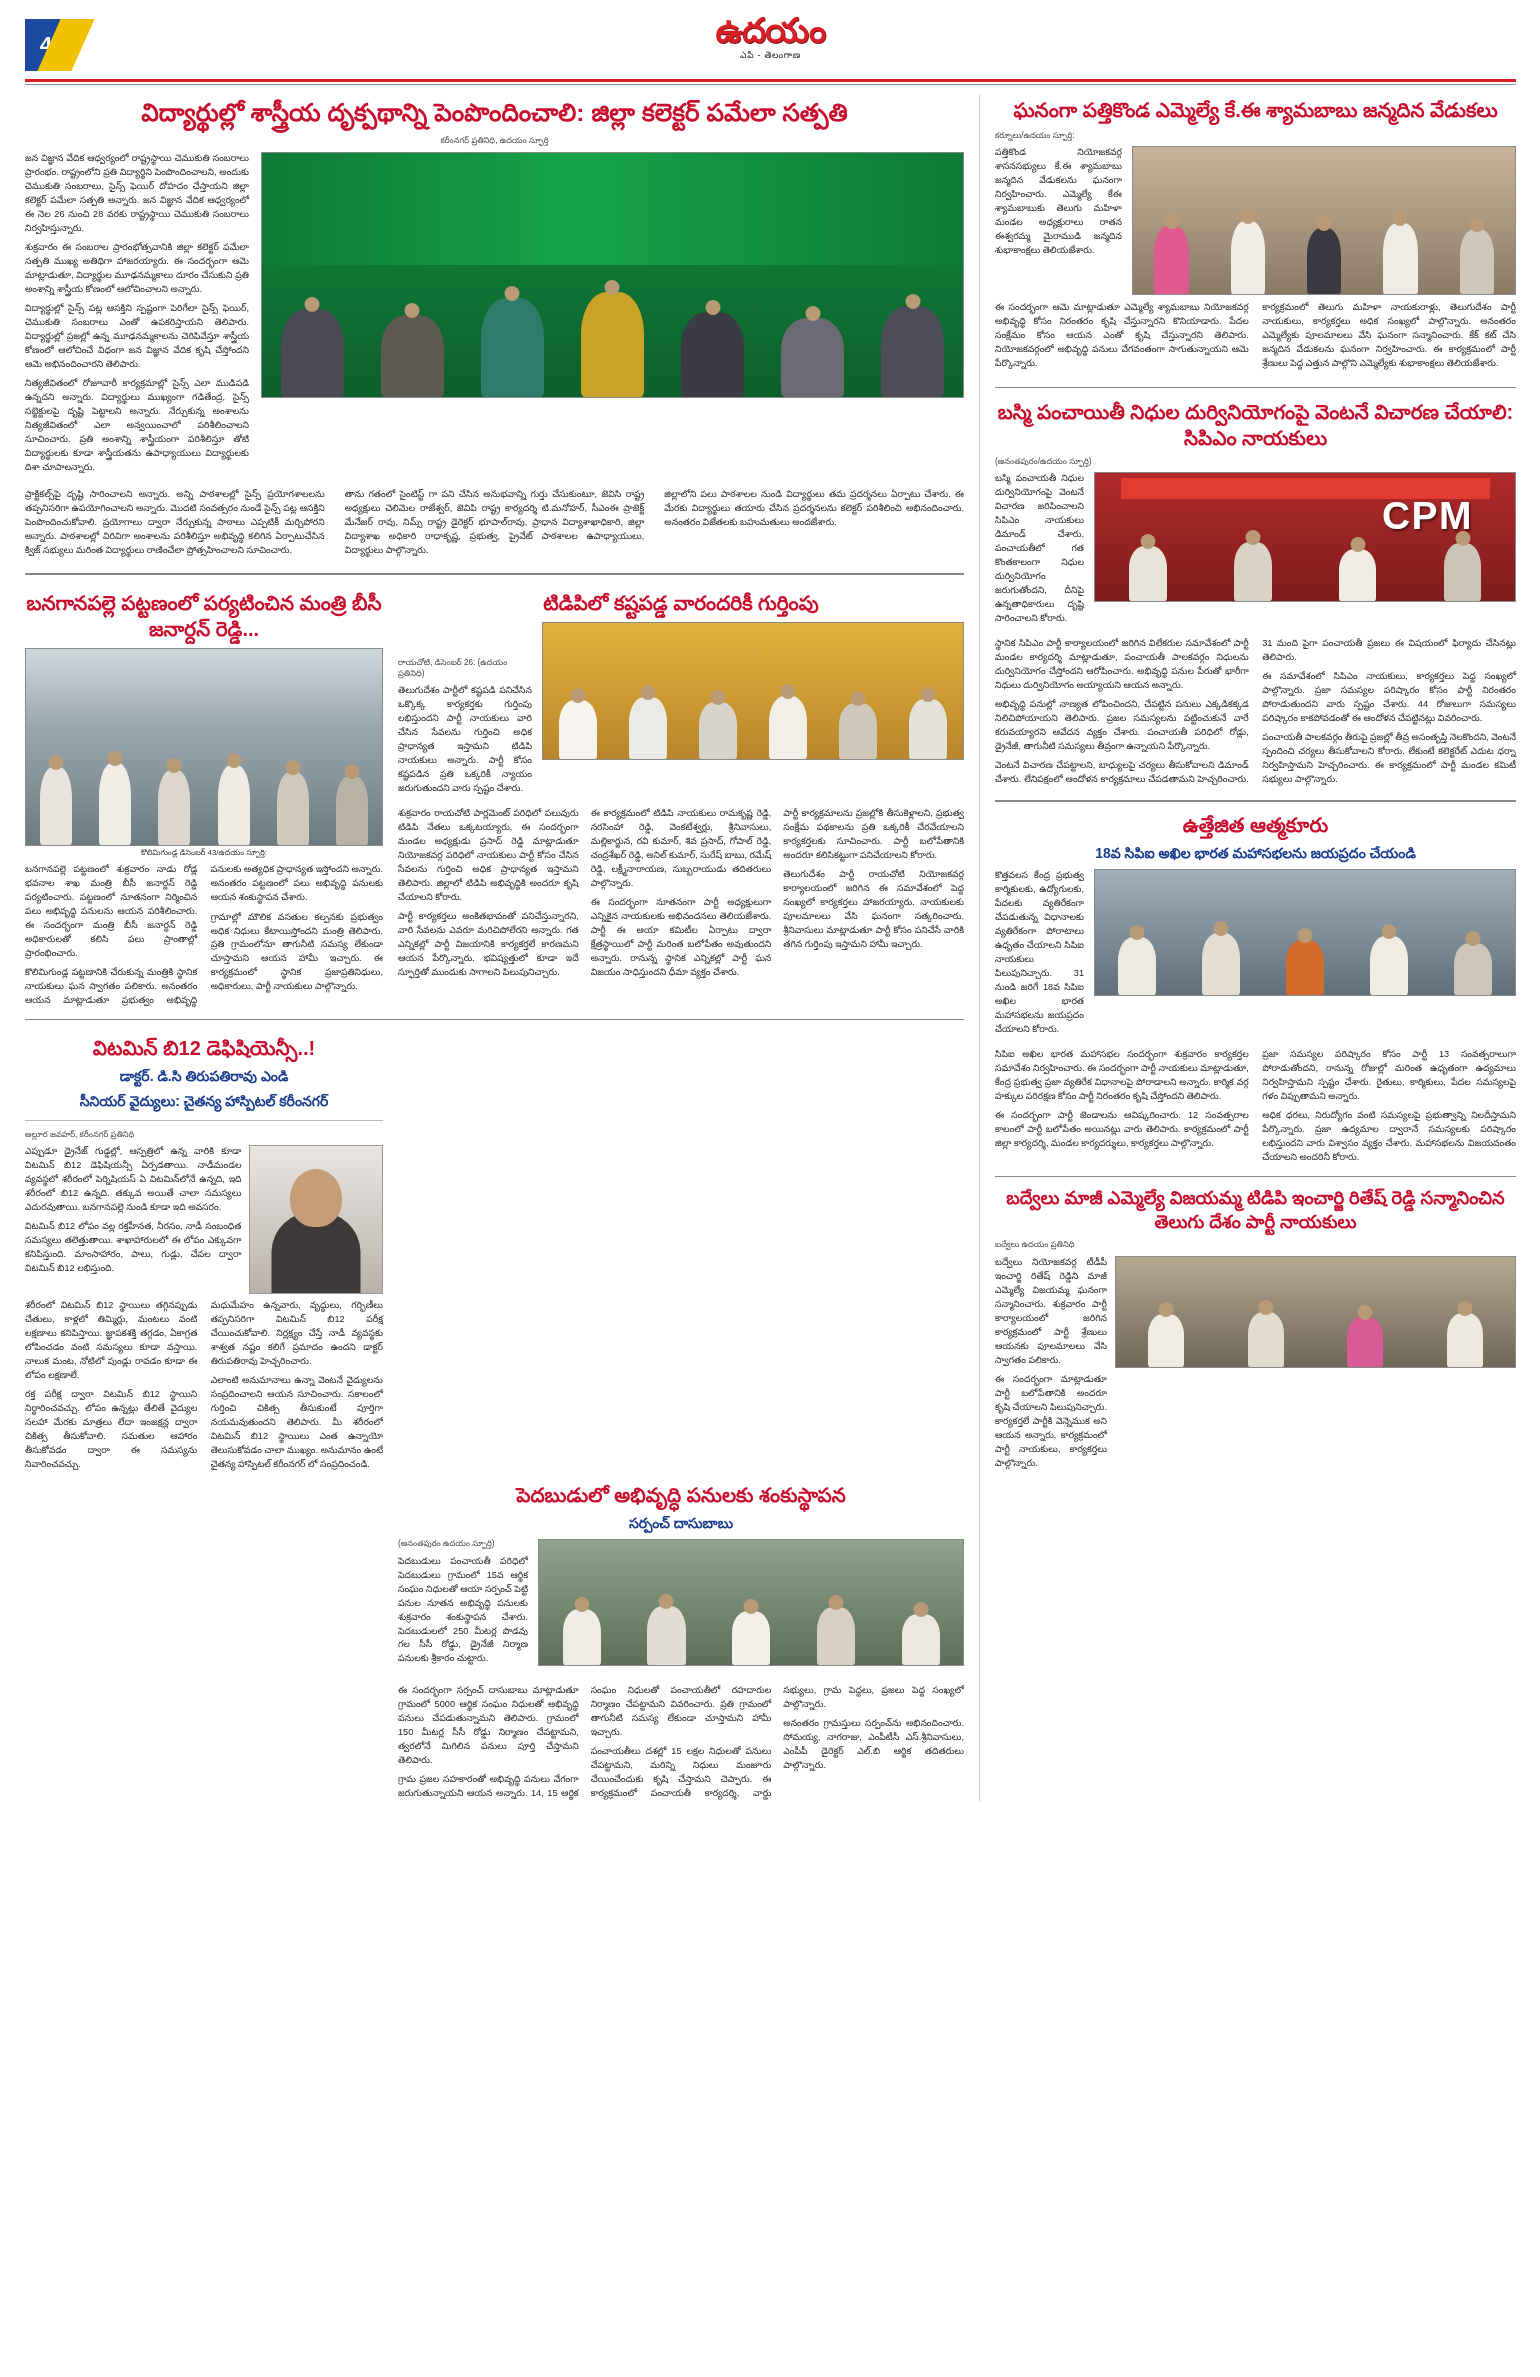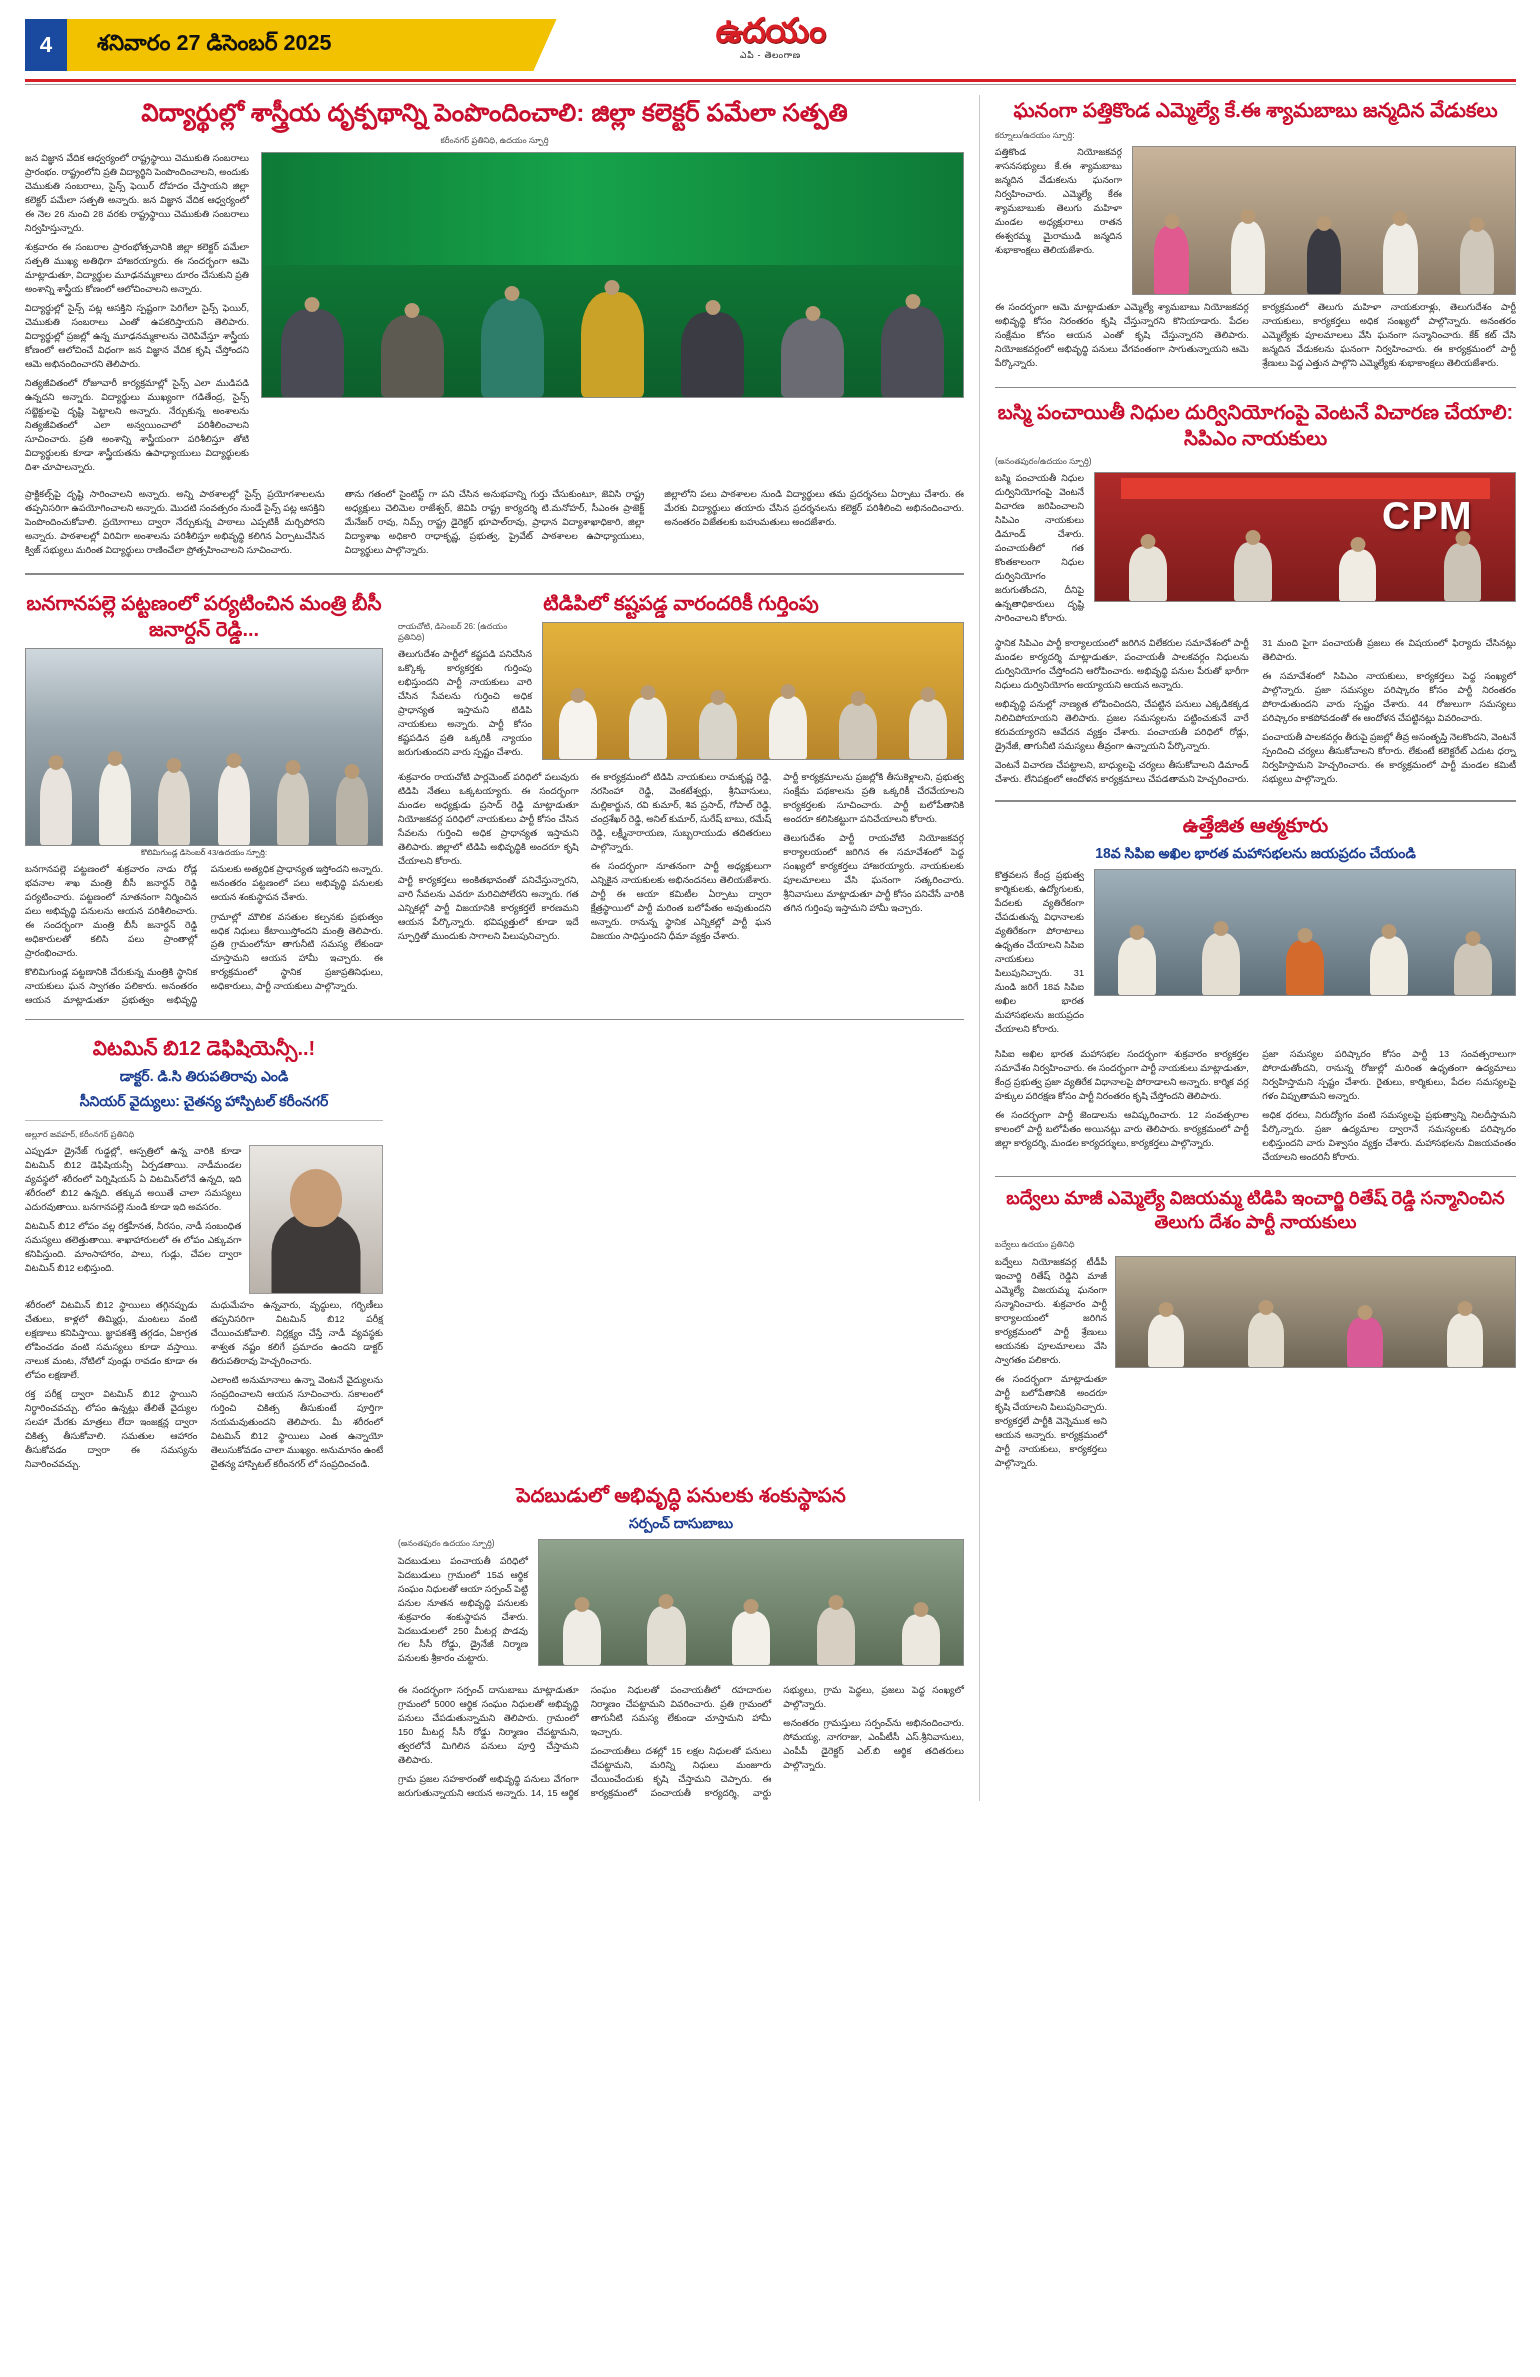--- a/index.html
+++ b/index.html
@@ -191,21 +191,20 @@
   .two-col-text { column-count: 2; column-gap: 13.4px; }
   .three-col-text { column-count: 3; column-gap: 12px; }
 </style>
 </head>
 <body>
 
 <div class="page">
 
   <div class="masthead">
     <div class="page-num">4</div>
-    <div class="date-bar">శనివారం 27 డిసెంబర్ 2025</div>
     <div class="date-skew"></div>
     <div class="masthead-spacer"></div>
     <div class="logo-wrap">
       <div class="logo-main">ఉదయం</div>
       <div class="logo-sub">ఎపి - తెలంగాణ</div>
     </div>
   </div>
   <div class="rule-red"></div>
   <div class="rule-thin"></div>
 
@@ -273,21 +272,21 @@
           <div class="two-col-text">
             <p class="body">బనగానపల్లె పట్టణంలో శుక్రవారం నాడు రోడ్ల భవనాల శాఖ మంత్రి బీసీ జనార్దన్ రెడ్డి పర్యటించారు. పట్టణంలో నూతనంగా నిర్మించిన పలు అభివృద్ధి పనులను ఆయన పరిశీలించారు. ఈ సందర్భంగా మంత్రి బీసీ జనార్దన్ రెడ్డి అధికారులతో కలిసి పలు ప్రాంతాల్లో ప్రారంభించారు.</p>
             <p class="body">కొలిమిగుండ్ల పట్టణానికి చేరుకున్న మంత్రికి స్థానిక నాయకులు ఘన స్వాగతం పలికారు. అనంతరం ఆయన మాట్లాడుతూ ప్రభుత్వం అభివృద్ధి పనులకు అత్యధిక ప్రాధాన్యత ఇస్తోందని అన్నారు. అనంతరం పట్టణంలో పలు అభివృద్ధి పనులకు ఆయన శంకుస్థాపన చేశారు.</p>
             <p class="body">గ్రామాల్లో మౌలిక వసతుల కల్పనకు ప్రభుత్వం అధిక నిధులు కేటాయిస్తోందని మంత్రి తెలిపారు. ప్రతి గ్రామంలోనూ తాగునీటి సమస్య లేకుండా చూస్తామని ఆయన హామీ ఇచ్చారు. ఈ కార్యక్రమంలో స్థానిక ప్రజాప్రతినిధులు, అధికారులు, పార్టీ నాయకులు పాల్గొన్నారు.</p>
           </div>
         </div>
 
         <div style="flex:1;">
           <h2 class="headline2">టిడిపిలో కష్టపడ్డ వారందరికీ గుర్తింపు</h2>
           <div style="display:flex; gap:10.4px;">
-            <div style="width:134px;">
+            <div style="width:134px;margin-top:36px;">
               <div class="byline byline-left">రాయచోటి, డిసెంబర్ 26: (ఉదయం ప్రతినిధి)</div>
               <p class="body">తెలుగుదేశం పార్టీలో కష్టపడి పనిచేసిన ఒక్కొక్క కార్యకర్తకు గుర్తింపు లభిస్తుందని పార్టీ నాయకులు వారి చేసిన సేవలను గుర్తించి అధిక ప్రాధాన్యత ఇస్తామని టిడిపి నాయకులు అన్నారు. పార్టీ కోసం కష్టపడిన ప్రతి ఒక్కరికీ న్యాయం జరుగుతుందని వారు స్పష్టం చేశారు.</p>
             </div>
             <div style="flex:1;">
               <div class="photo" style="height:138px;background:linear-gradient(180deg,#e3b23c,#b8862b);">
                 <div class="ph-people">
                   <div class="ph-person" style="height:74%;background:#f6f3ee;"></div>
                   <div class="ph-person" style="height:78%;background:#eceae4;"></div>
                   <div class="ph-person" style="height:72%;background:#d9d4ca;"></div>
                   <div class="ph-person" style="height:80%;background:#f2efe8;"></div>

